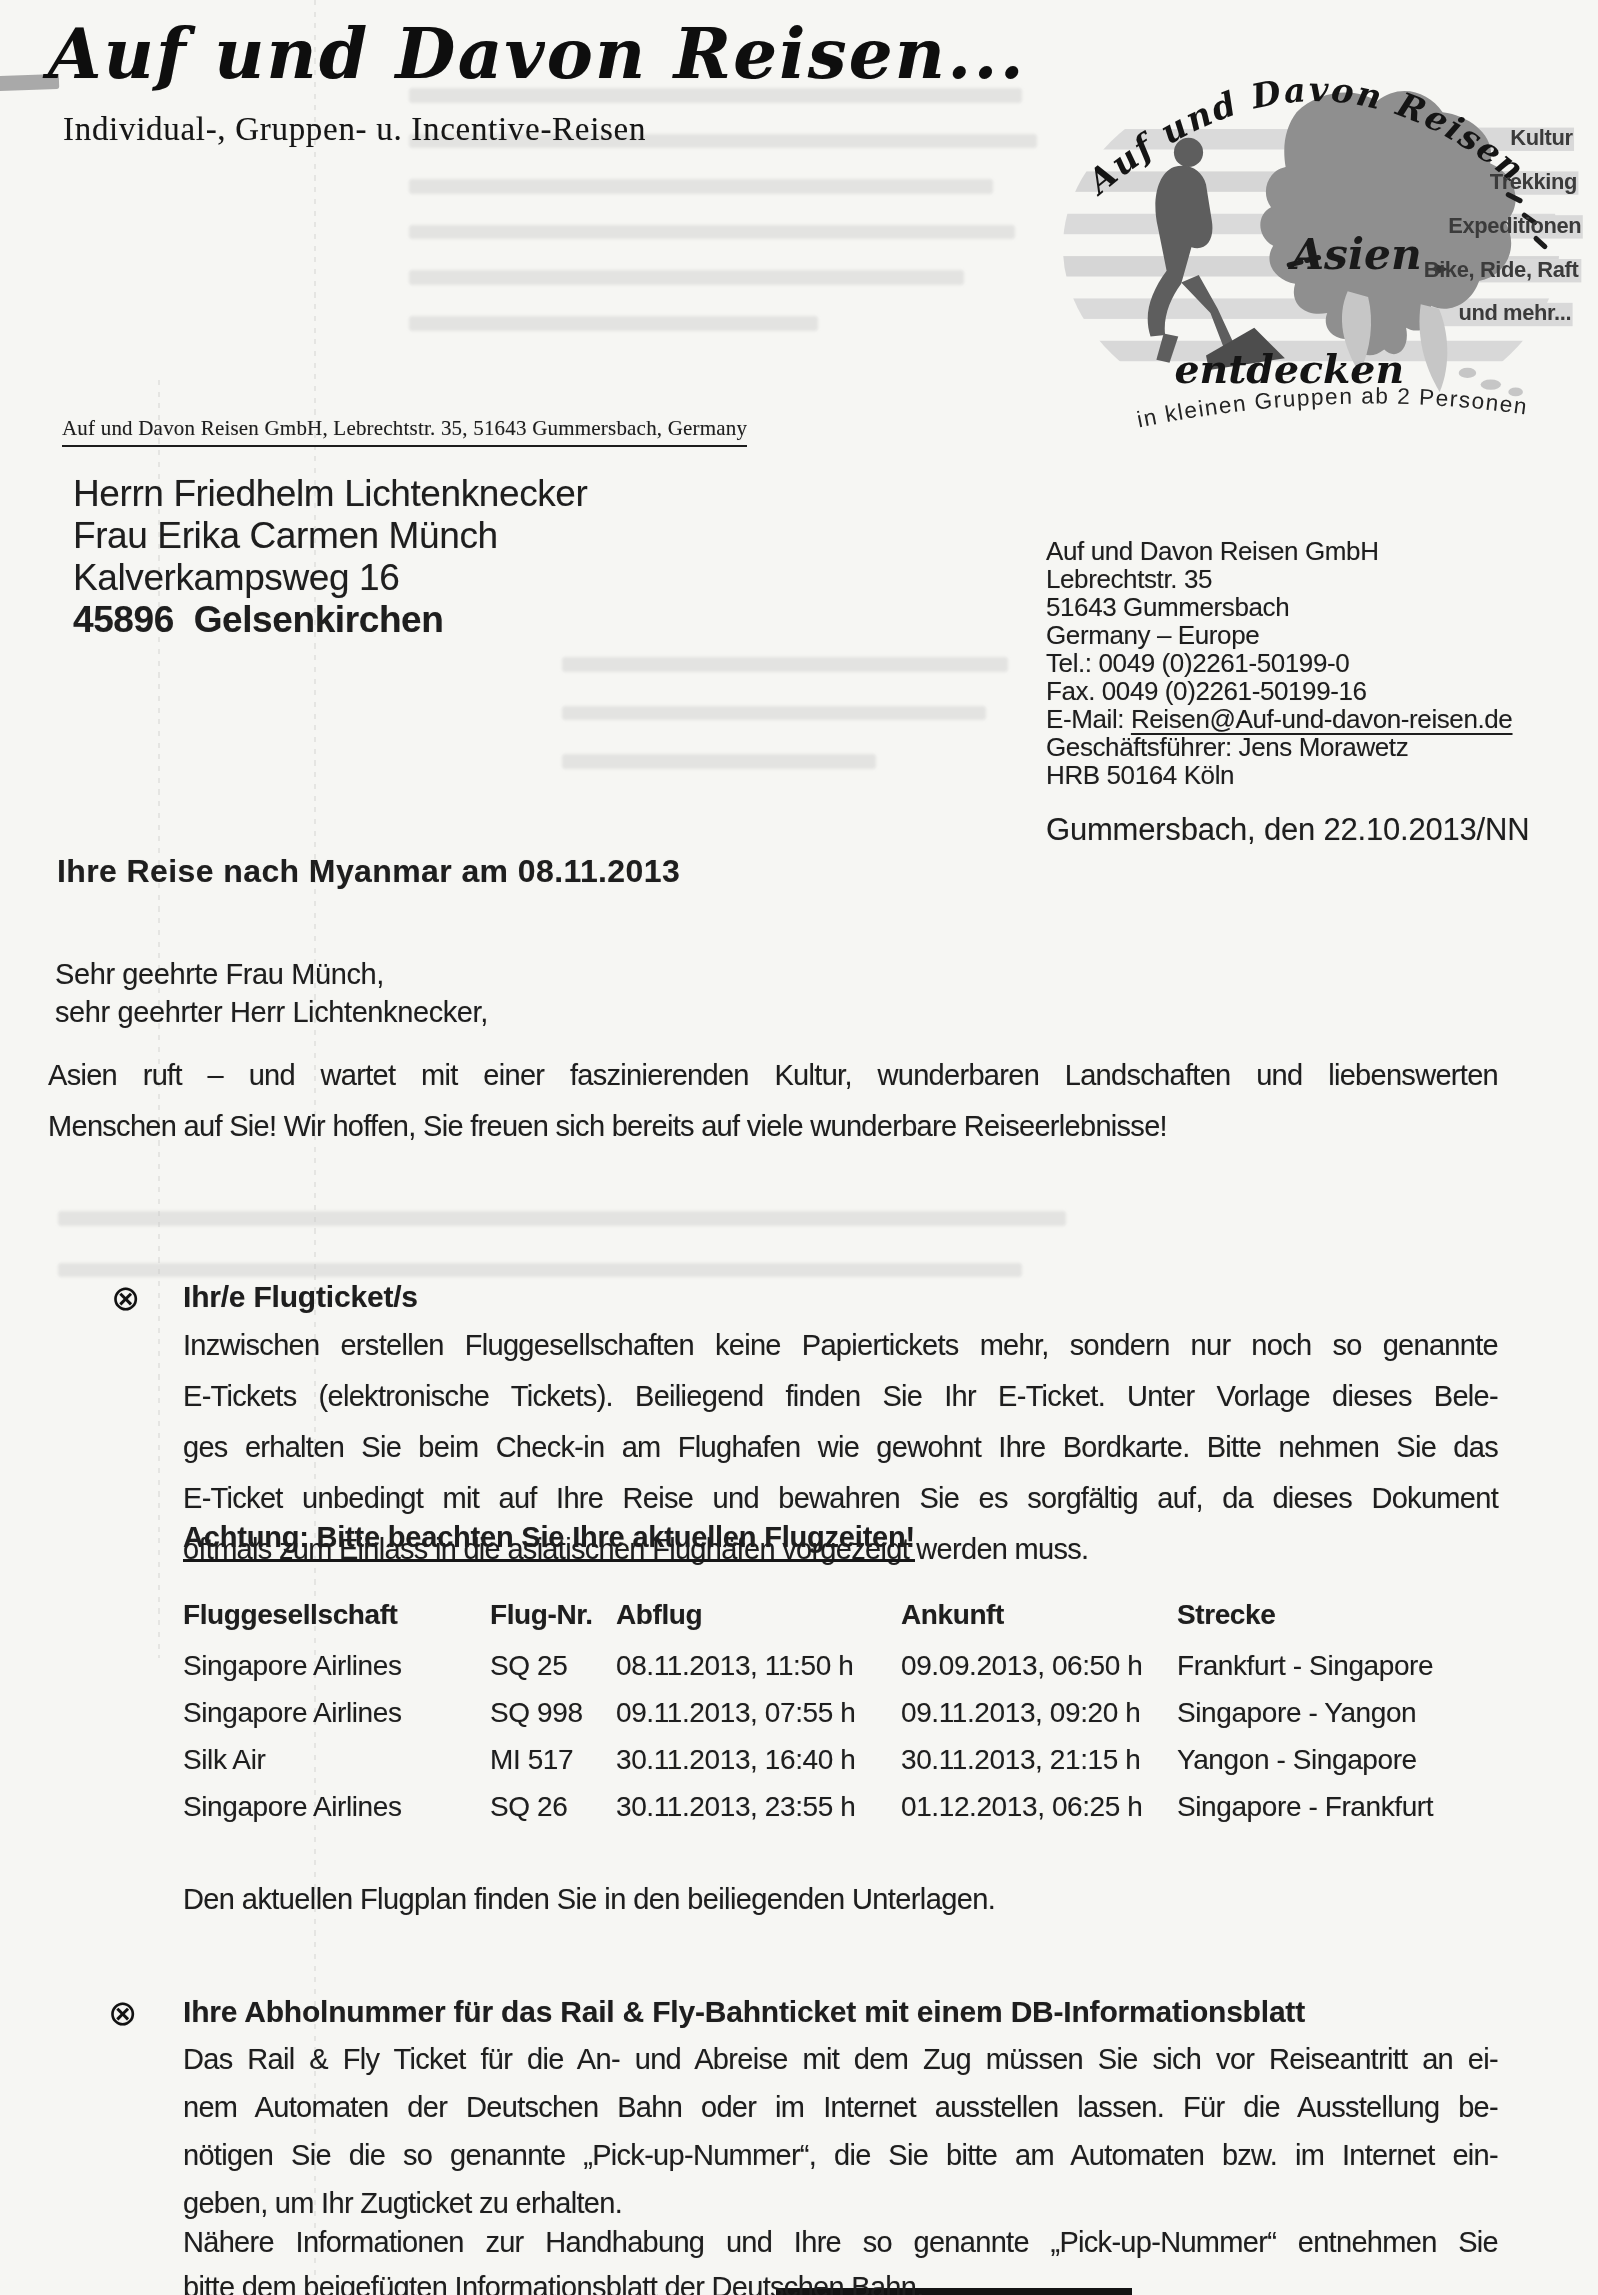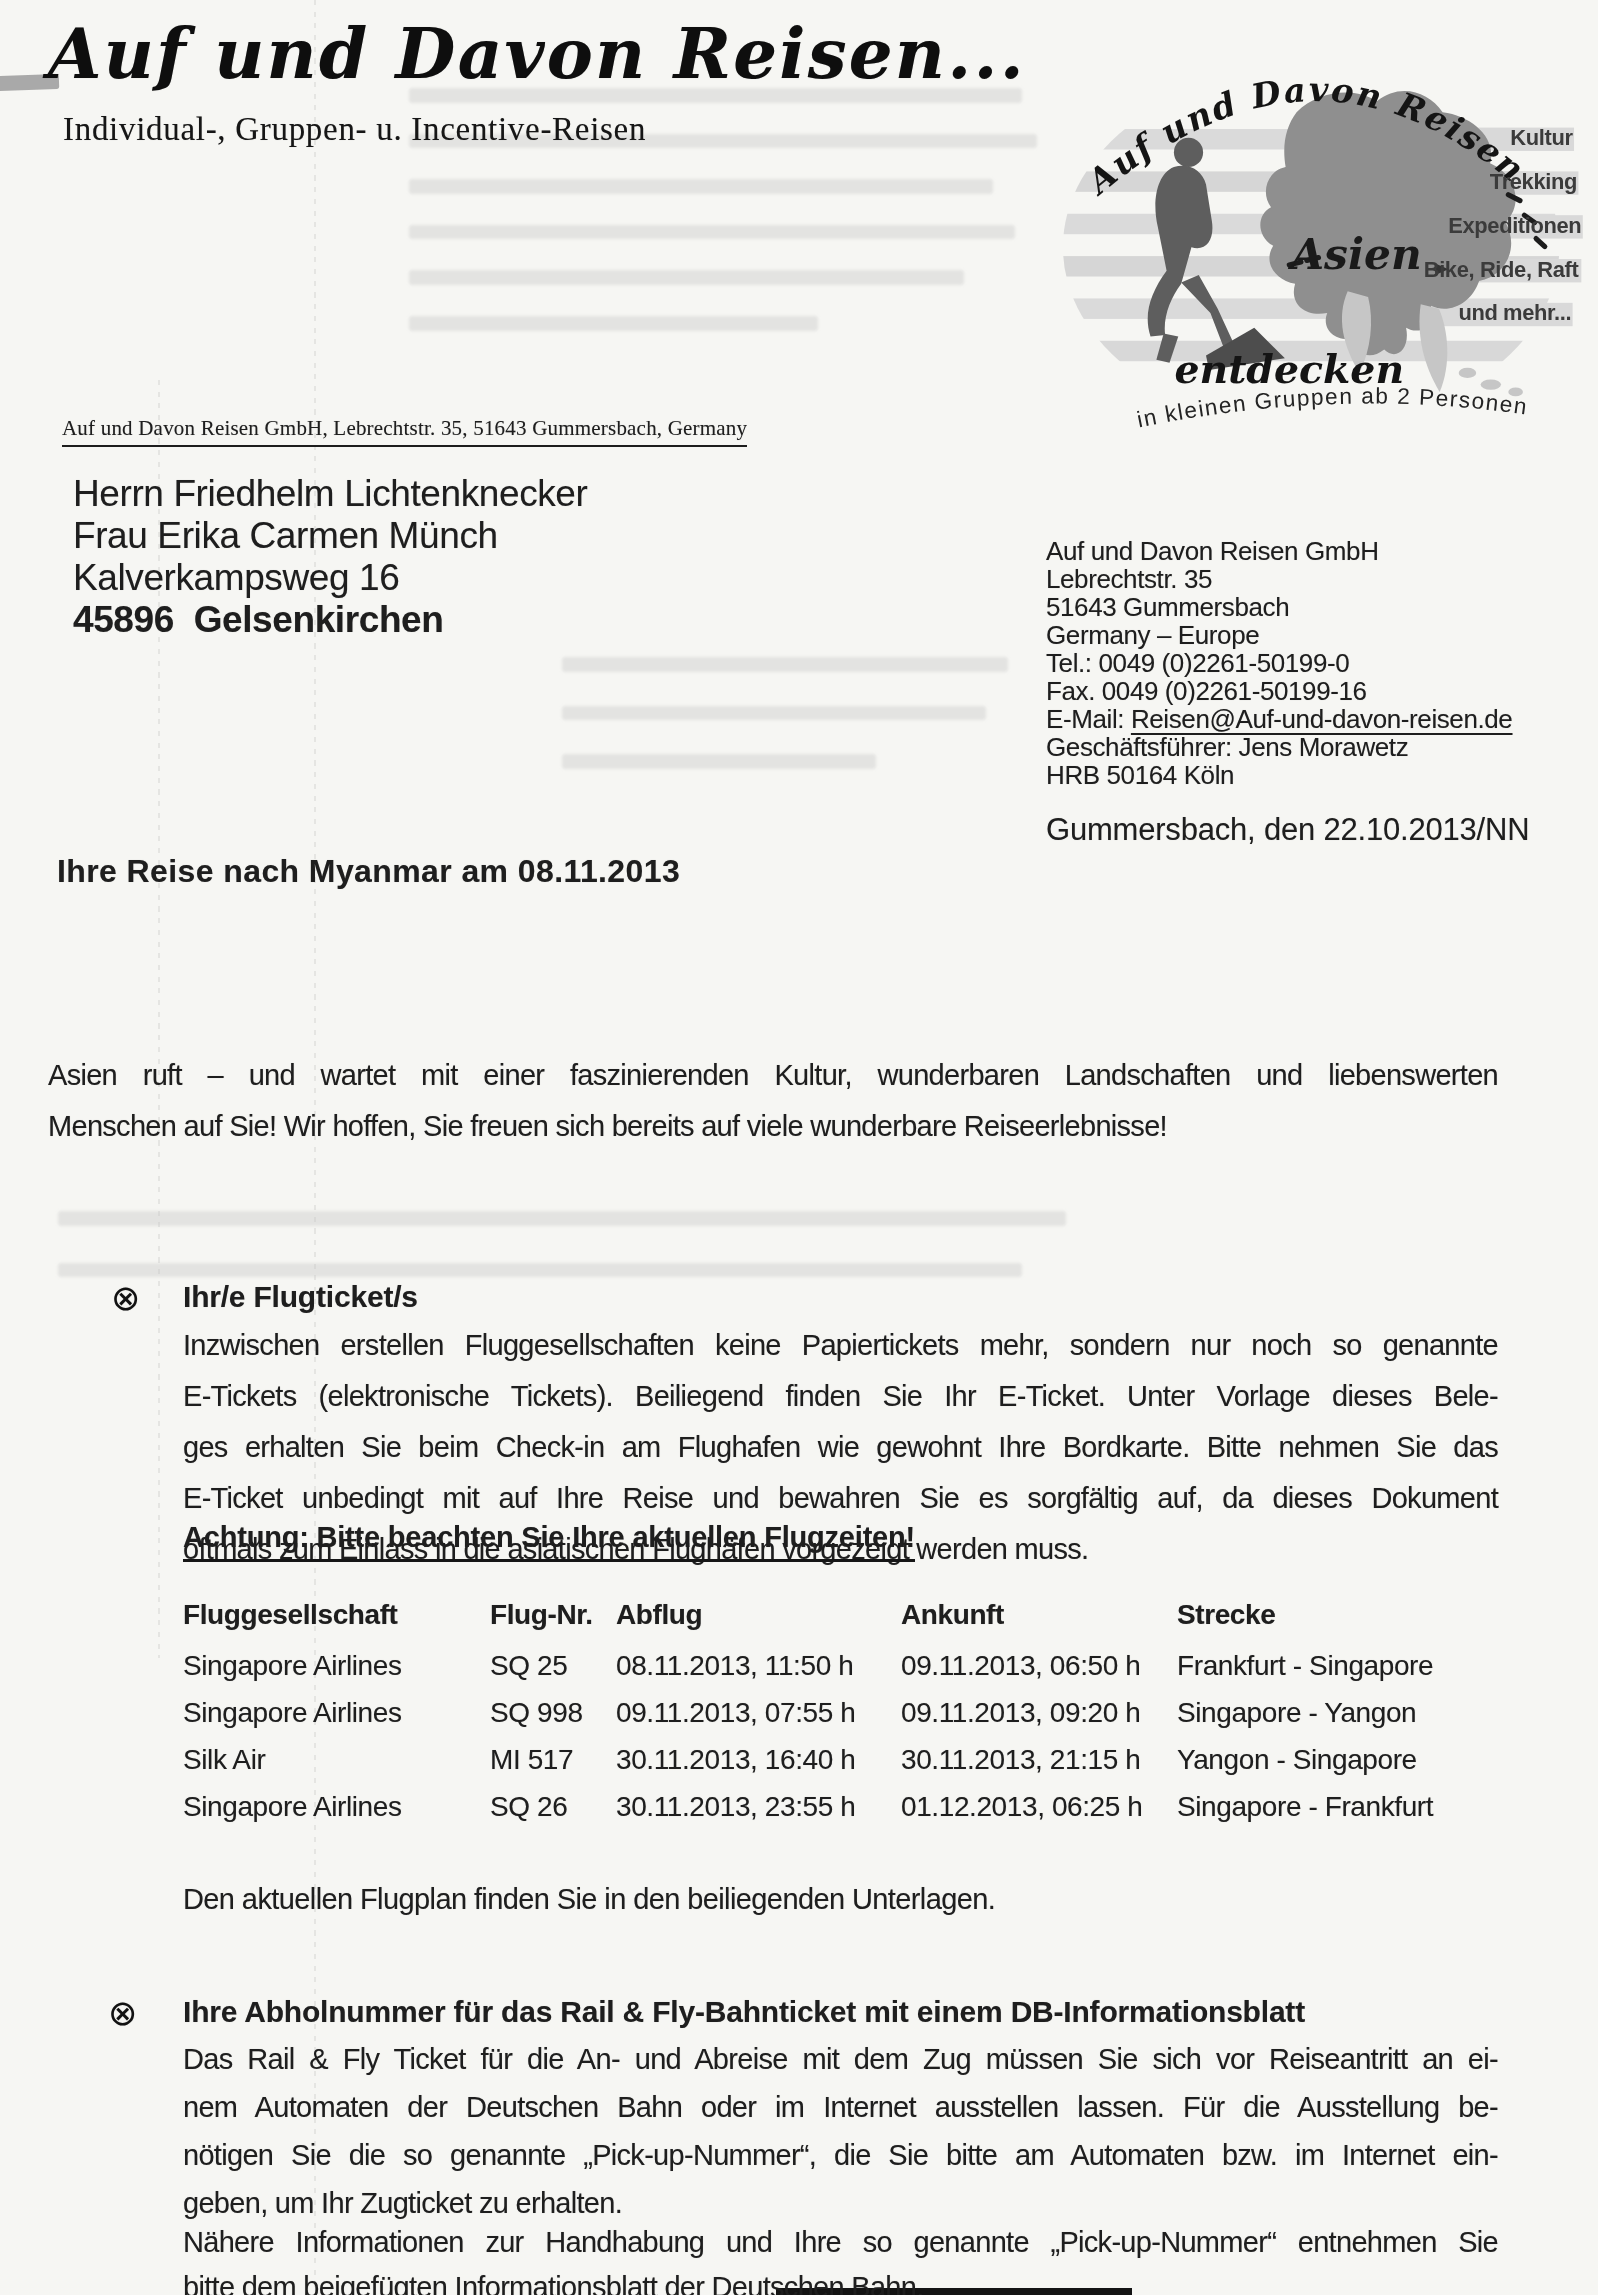--- a/index.html
+++ b/index.html
@@ -165,20 +165,24 @@
     <div>Fax. 0049 (0)2261-50199-16</div>
     <div><span>E-Mail: </span><span class="email-u">Reisen@Auf-und-davon-reisen.de</span></div>
     <div>Geschäftsführer: Jens Morawetz</div>
     <div>HRB 50164 Köln</div>
   </div>
 
   <div class="abs dateline st" style="left:1046px;top:812px;">Gummersbach, den 22.10.2013/NN</div>
 
   <div class="abs subject st" style="left:57px;top:853px;">Ihre Reise nach Myanmar am 08.11.2013</div>
 
+  <div class="abs salut st" style="left:55px;top:955px;">
+    <div>Sehr geehrte Frau Münch,</div>
+    <div>sehr geehrter Herr Lichtenknecker,</div>
+  </div>
 
   <div class="abs body40 st" style="left:48px;top:1050px;">
     <div class="iline jline">Asien ruft – und wartet mit einer faszinierenden Kultur, wunderbaren Landschaften und liebenswerten</div>
     <div class="iline">Menschen auf Sie! Wir hoffen, Sie freuen sich bereits auf viele wunderbare Reiseerlebnisse!</div>
   </div>
 
 
   <div class="abs bullet st" style="left:111px;top:1280px;">⊗</div>
   <div class="abs sec-title st" style="left:183px;top:1280px;">Ihr/e Flugticket/s</div>
   <div class="abs body40 st" style="left:183px;top:1320px;">
@@ -196,21 +200,21 @@
       <span>Fluggesellschaft</span>
       <span>Flug-Nr.</span>
       <span>Abflug</span>
       <span>Ankunft</span>
       <span>Strecke</span>
     </div>
     <div class="trow">
       <span>Singapore Airlines</span>
       <span>SQ 25</span>
       <span>08.11.2013, 11:50 h</span>
-      <span>09.11.2013, 06:50 h</span>
+      <span>09.09.2013, 06:50 h</span>
       <span>Frankfurt - Singapore</span>
     </div>
     <div class="trow">
       <span>Singapore Airlines</span>
       <span>SQ 998</span>
       <span>09.11.2013, 07:55 h</span>
       <span>09.11.2013, 09:20 h</span>
       <span>Singapore - Yangon</span>
     </div>
     <div class="trow">

